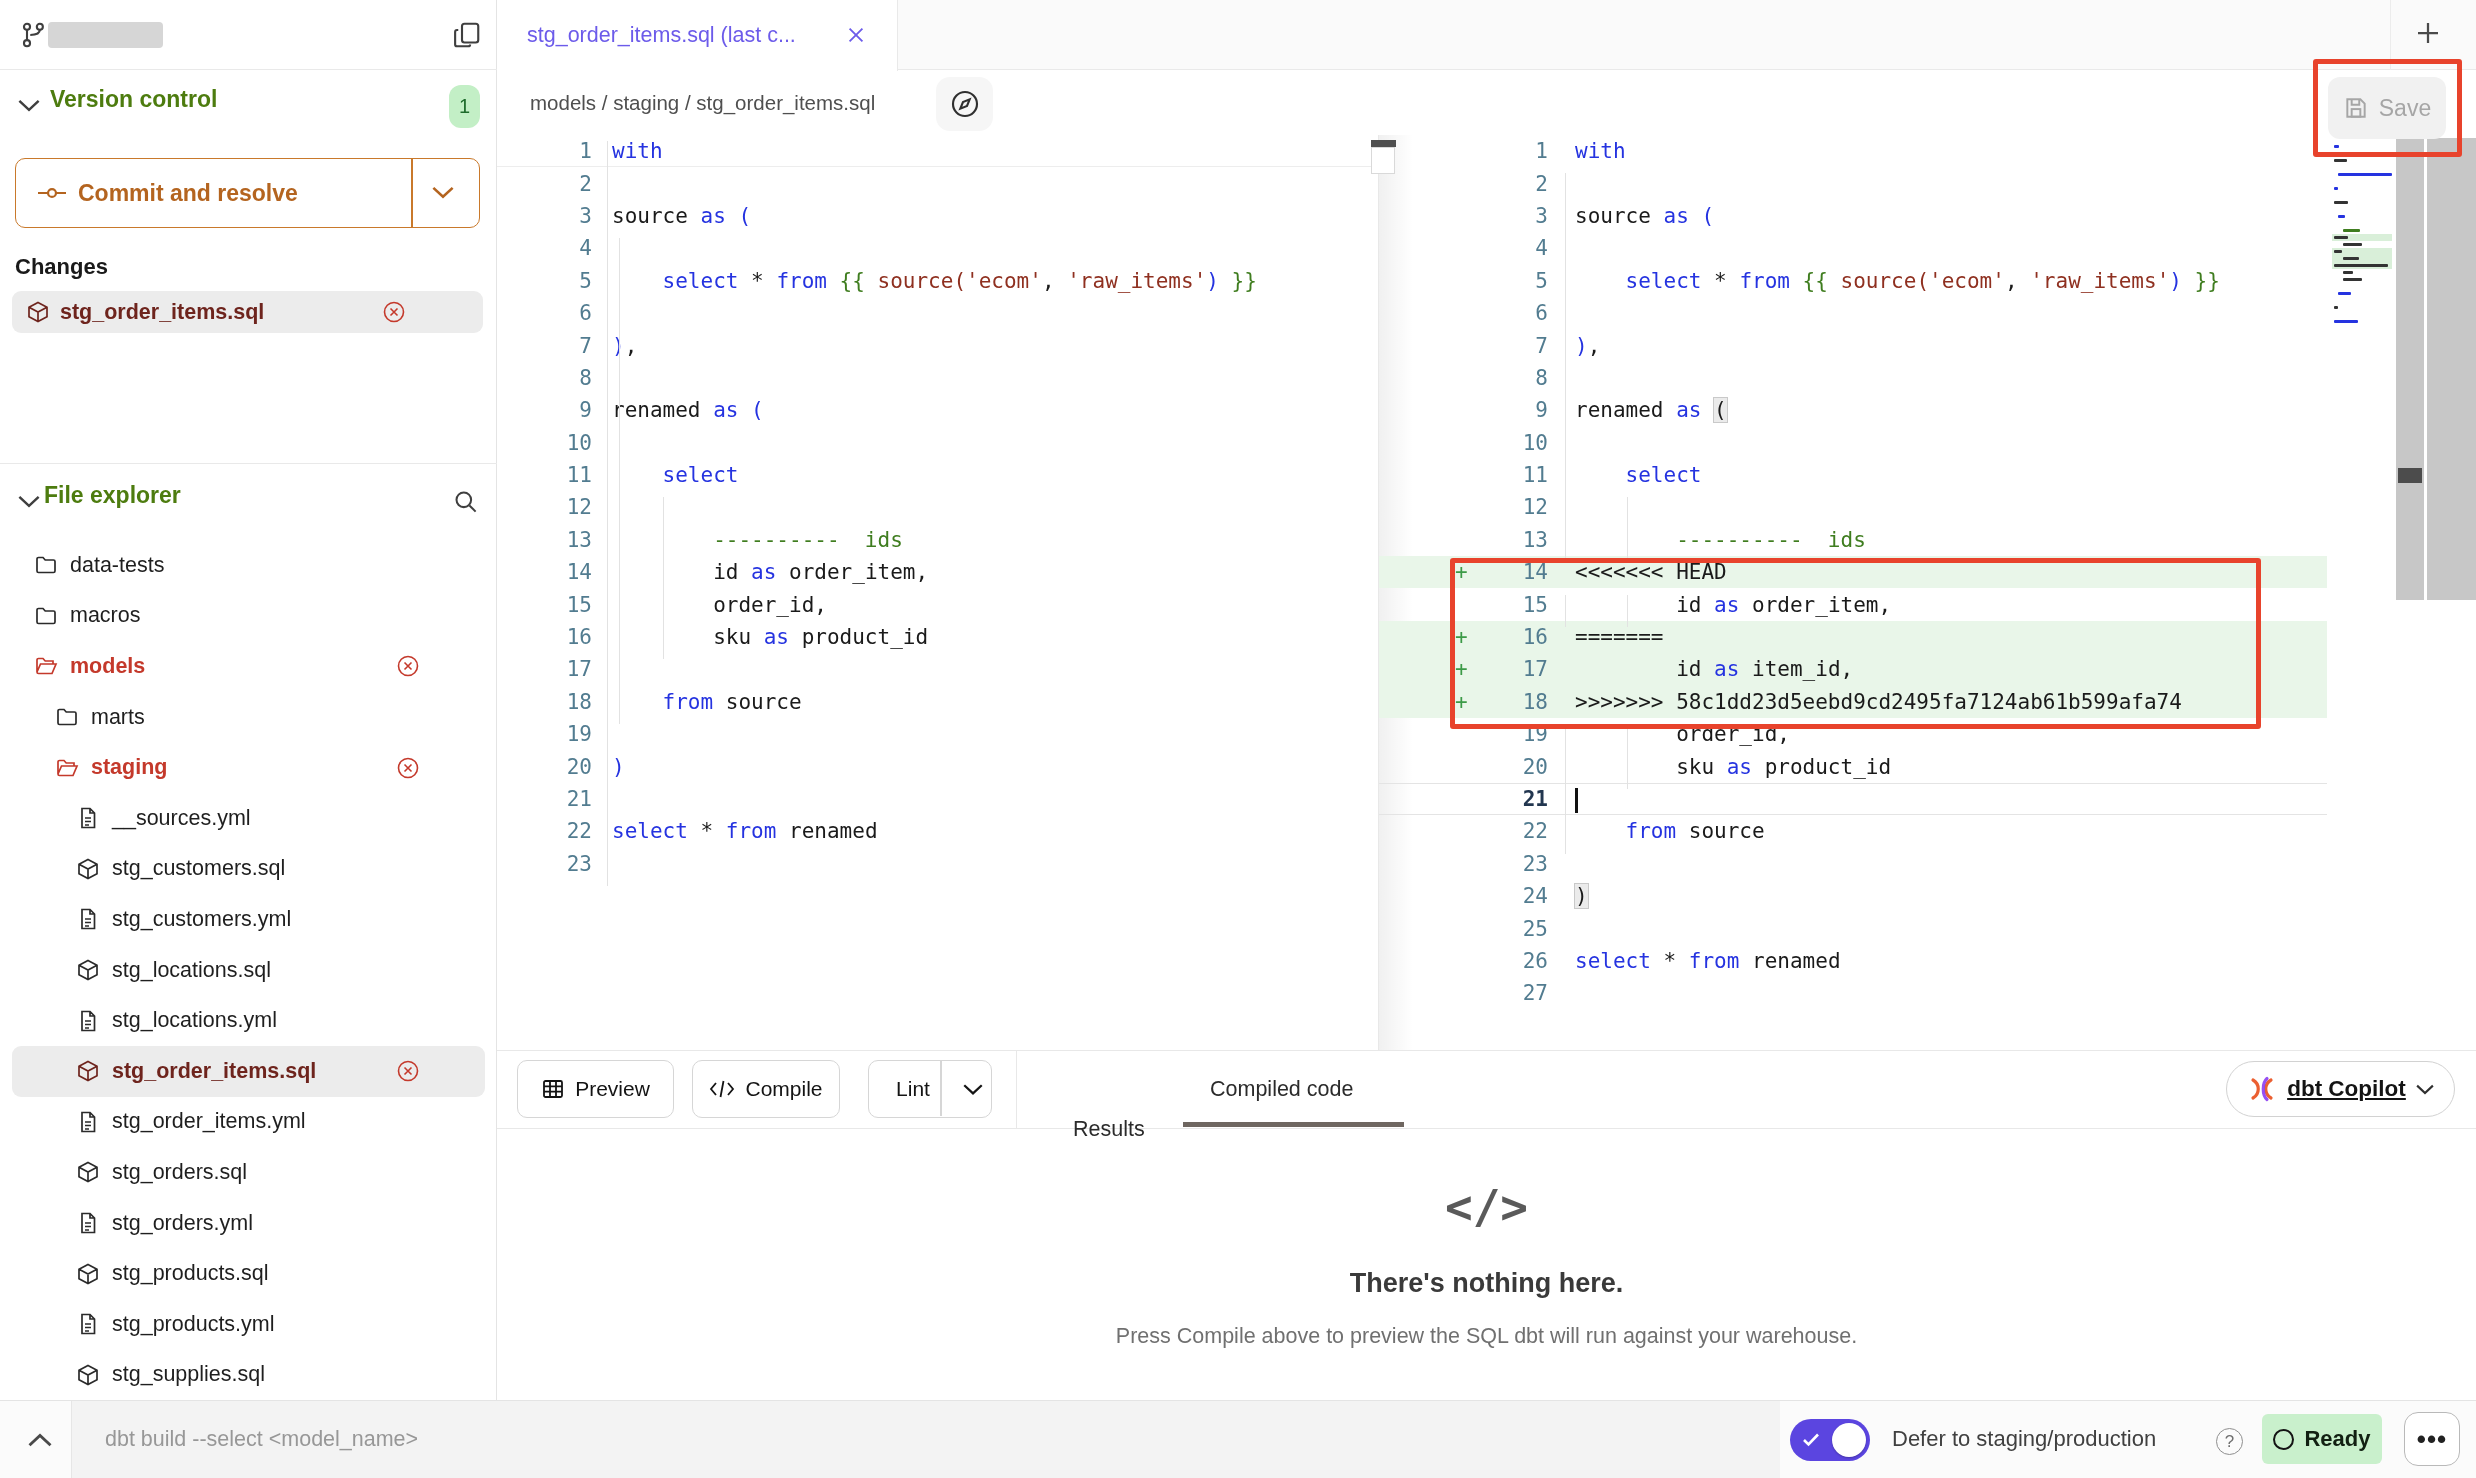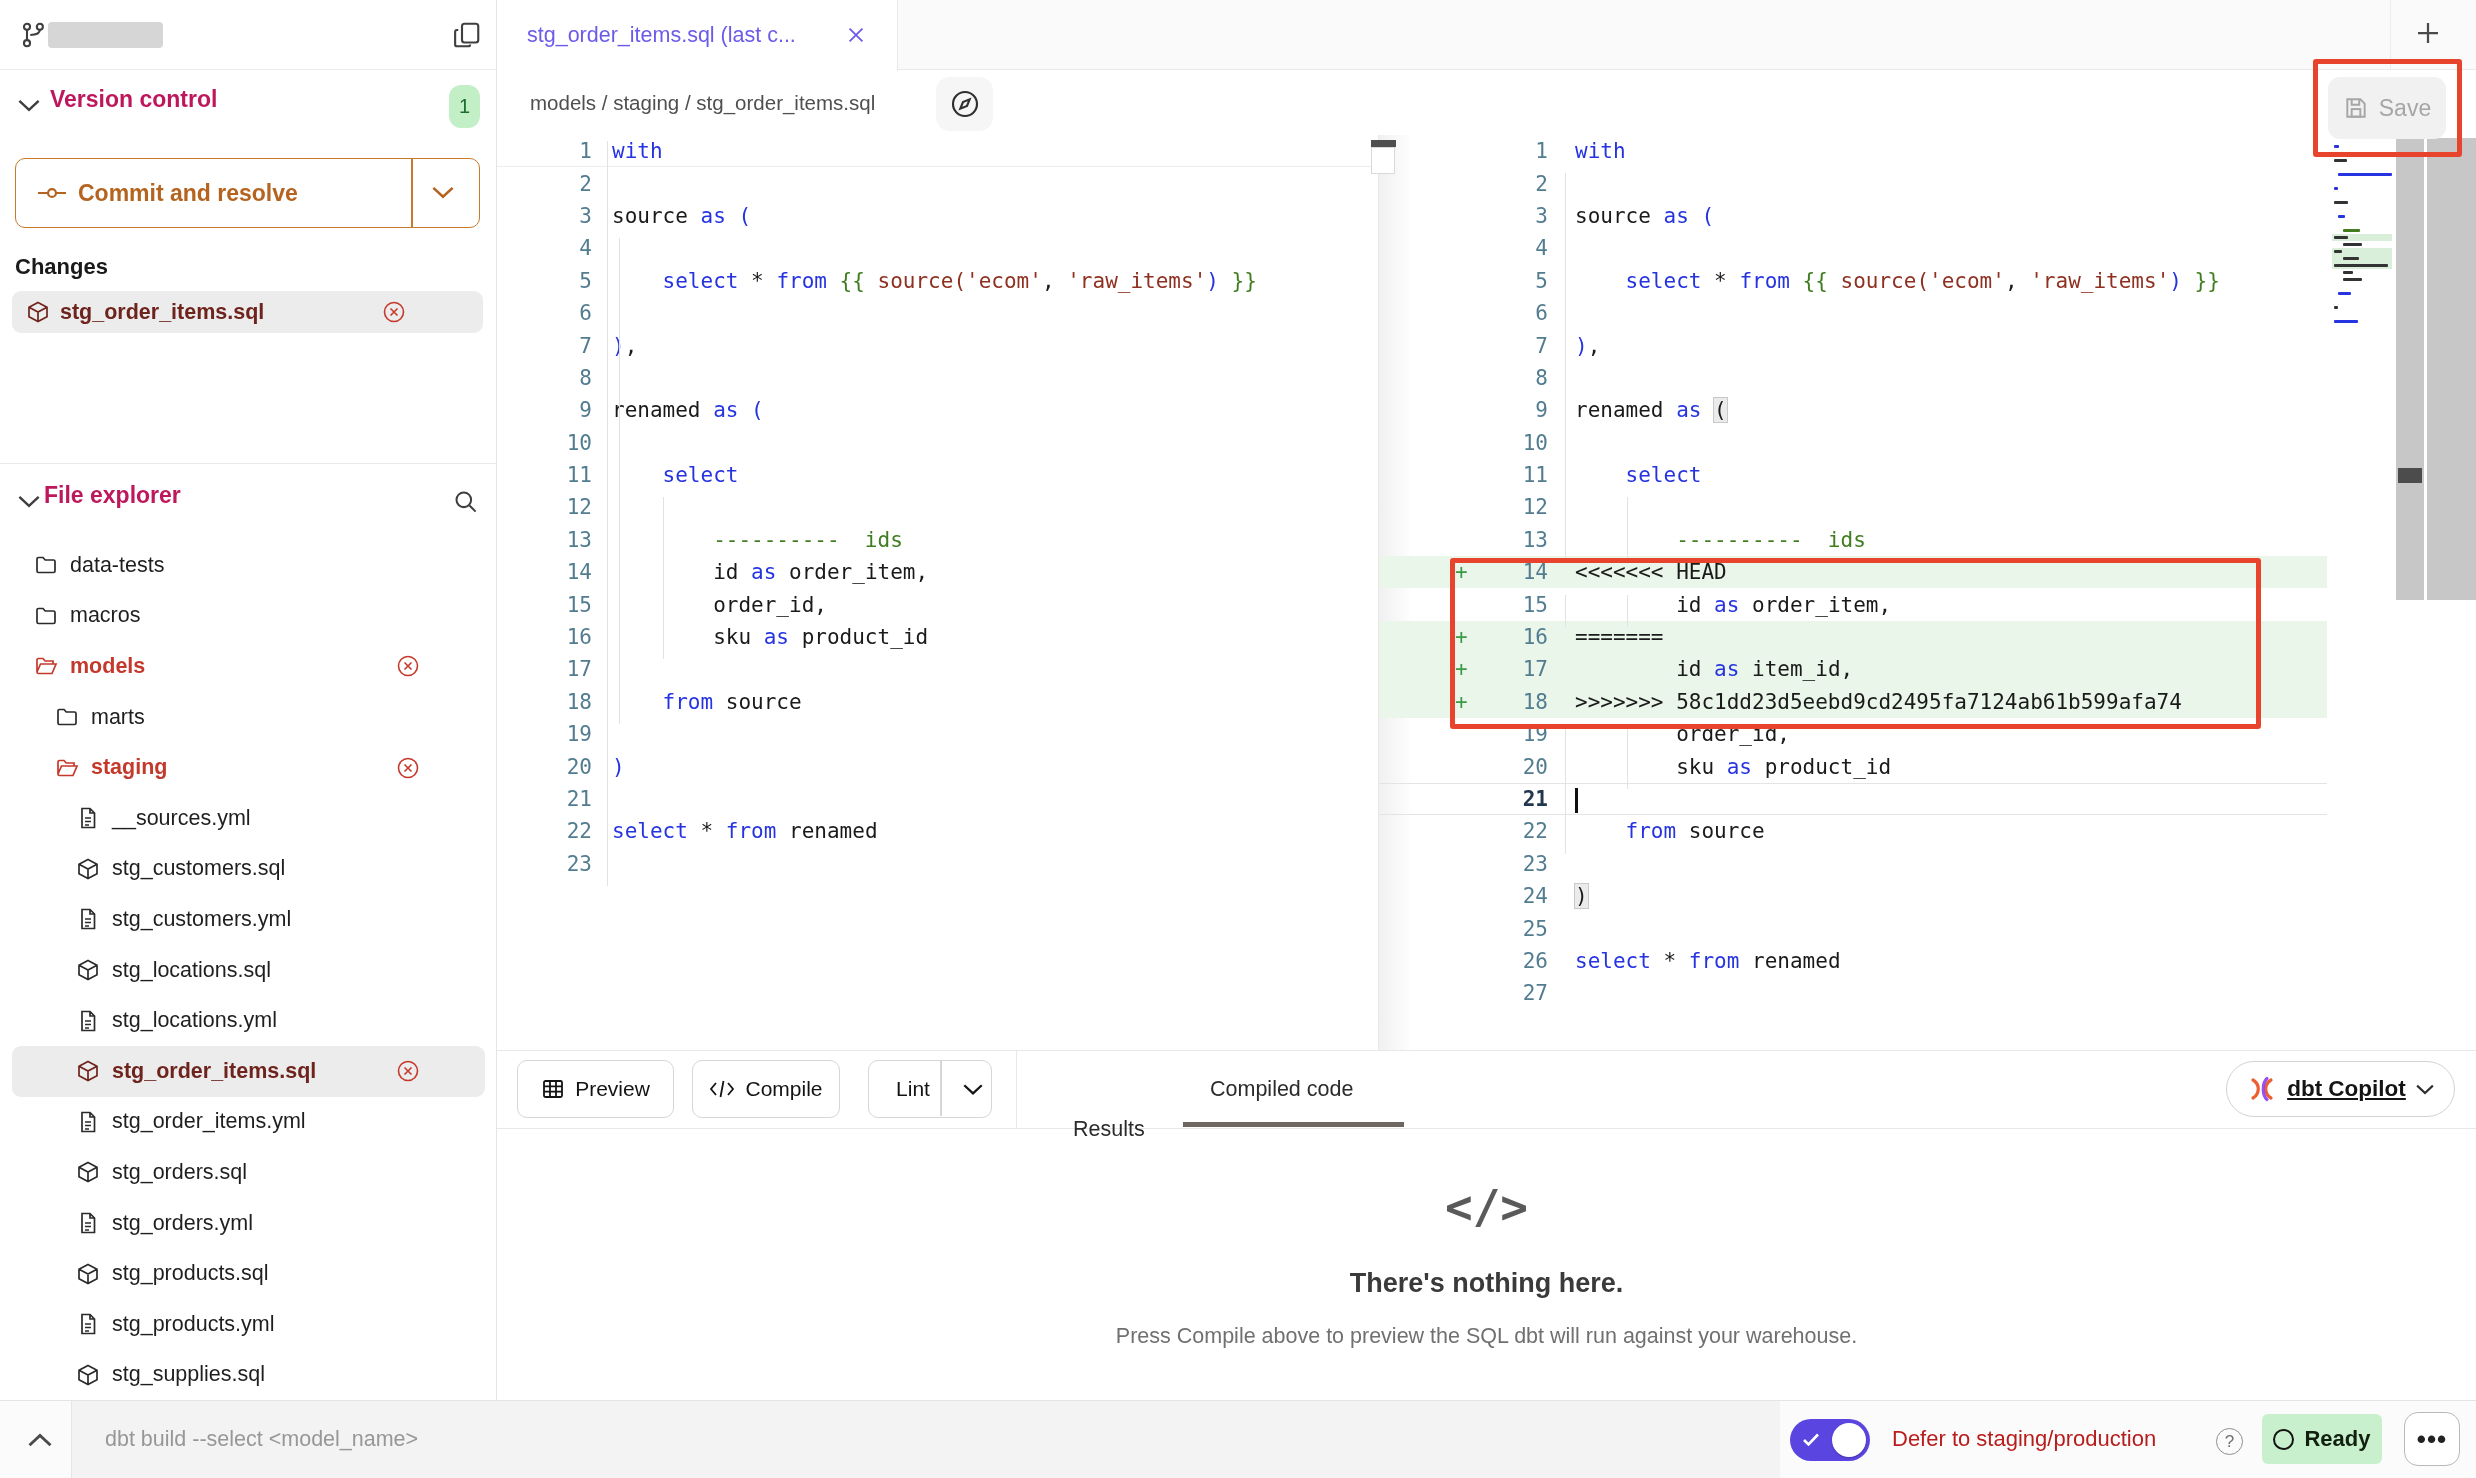--- a/index.html
+++ b/index.html
@@ -5,21 +5,21 @@
   * { margin:0; padding:0; box-sizing:border-box; }
   html,body { background:#ffffff; }
   body { font-family:"Liberation Sans", sans-serif; color:#1a1a1a; }
   .app { position:relative; width:2476px; height:1478px; background:#fff; overflow:hidden; }
   .abs { position:absolute; }
 
   
   .sidebar { left:0; top:0; width:497px; height:1400px; background:#fff; border-right:1px solid #e4e4e4; }
   .sb-top { left:0; top:0; width:497px; height:70px; border-bottom:1px solid #e9e9e9; }
   .branch-pill { left:48px; top:22px; width:115px; height:26px; background:#d6d6d6; border-radius:4px; }
-  .sec-title { font-size:23px; font-weight:700; color:#be185d; }
+  .sec-title { font-size:23px; font-weight:700; color:#4d7c0f; }
   .badge { left:449px; top:85px; width:31px; height:43px; background:#c3efc6; color:#1e6b2c;
            border-radius:12px; font-size:20px; display:flex; align-items:center; justify-content:center; }
   .commit-btn { left:15px; top:158px; width:465px; height:70px; border:1.5px solid #c9792b; border-radius:10px;
                 display:flex; align-items:center; background:#fff; cursor:pointer; }
   .commit-label { color:#b4641f; font-size:23px; font-weight:600; margin-left:12px; }
   .commit-divider { left:411px; top:158px; width:1.5px; height:70px; background:#c9792b; }
   .changes-label { left:15px; top:254px; font-size:22px; font-weight:700; }
   .change-row { left:12px; top:291px; width:471px; height:42px; background:#ececec; border-radius:9px;
                 display:flex; align-items:center; cursor:pointer; }
   .change-row .fname { color:#6e241d; font-weight:600; font-size:21.5px; margin-left:10px; }
@@ -117,21 +117,21 @@
 
   
   .statusbar { left:0; top:1400px; width:2476px; height:78px; background:#fbfbfb; border-top:1px solid #e4e4e4; }
   .cmd-zone { left:72px; top:1401px; width:1708px; height:77px; background:#f3f3f3; }
   .cmd-text { left:105px; top:1401px; height:77px; display:flex; align-items:center; font-size:21.5px; color:#979797; }
   .sb-vdiv { left:71px; top:1401px; width:1px; height:77px; background:#e6e6e6; }
   .toggle { left:1790px; top:1419px; width:80px; height:42px; border-radius:21px; background:#5b45e0; cursor:pointer; }
   .toggle .knob { position:absolute; right:4px; top:4px; width:34px; height:34px; border-radius:50%; background:#fff;
                   box-shadow:0 1px 2px rgba(0,0,0,0.25); }
   .toggle svg { position:absolute; left:12px; top:13px; }
-  .defer-label { left:1892px; top:1400px; height:78px; display:flex; align-items:center; font-size:22px; color:#b91c1c; }
+  .defer-label { left:1892px; top:1400px; height:78px; display:flex; align-items:center; font-size:22px; color:#404040; }
   .help-circ { left:2216px; top:1428px; width:27px; height:27px; border:1.5px solid #8f8f8f; border-radius:50%;
                color:#6f6f6f; font-size:17px; display:flex; align-items:center; justify-content:center; }
   .ready-pill { left:2262px; top:1414px; width:120px; height:50px; background:#c9f0cc; border-radius:6px;
                 display:flex; align-items:center; justify-content:center; gap:10px; }
   .ready-pill .circ { width:21px; height:21px; border:2.5px solid #141414; border-radius:50%; }
   .ready-pill .lbl { font-size:22px; font-weight:600; color:#122012; }
   .more-btn { left:2404px; top:1412px; width:56px; height:54px; background:#fff; border:1.5px solid #b9b9b9;
               border-radius:14px; display:flex; align-items:center; justify-content:center; cursor:pointer;
               font-size:26px; font-weight:700; color:#222; letter-spacing:1px; }
   svg { display:block; }

